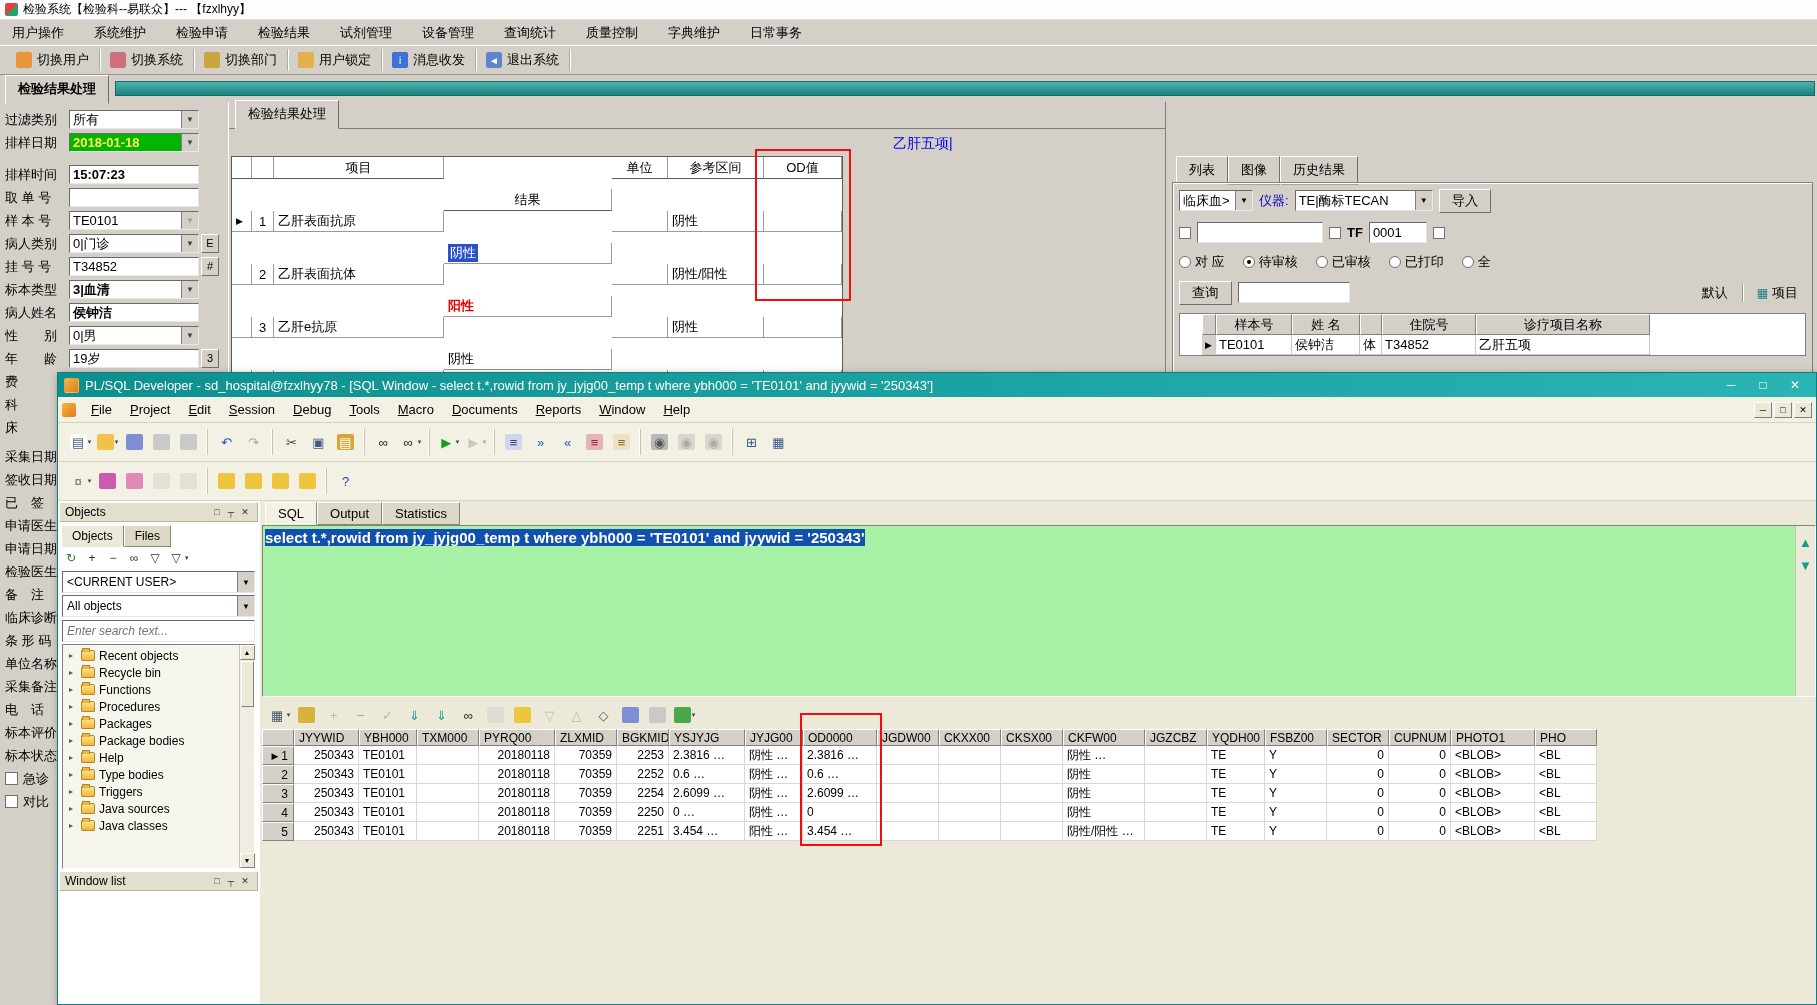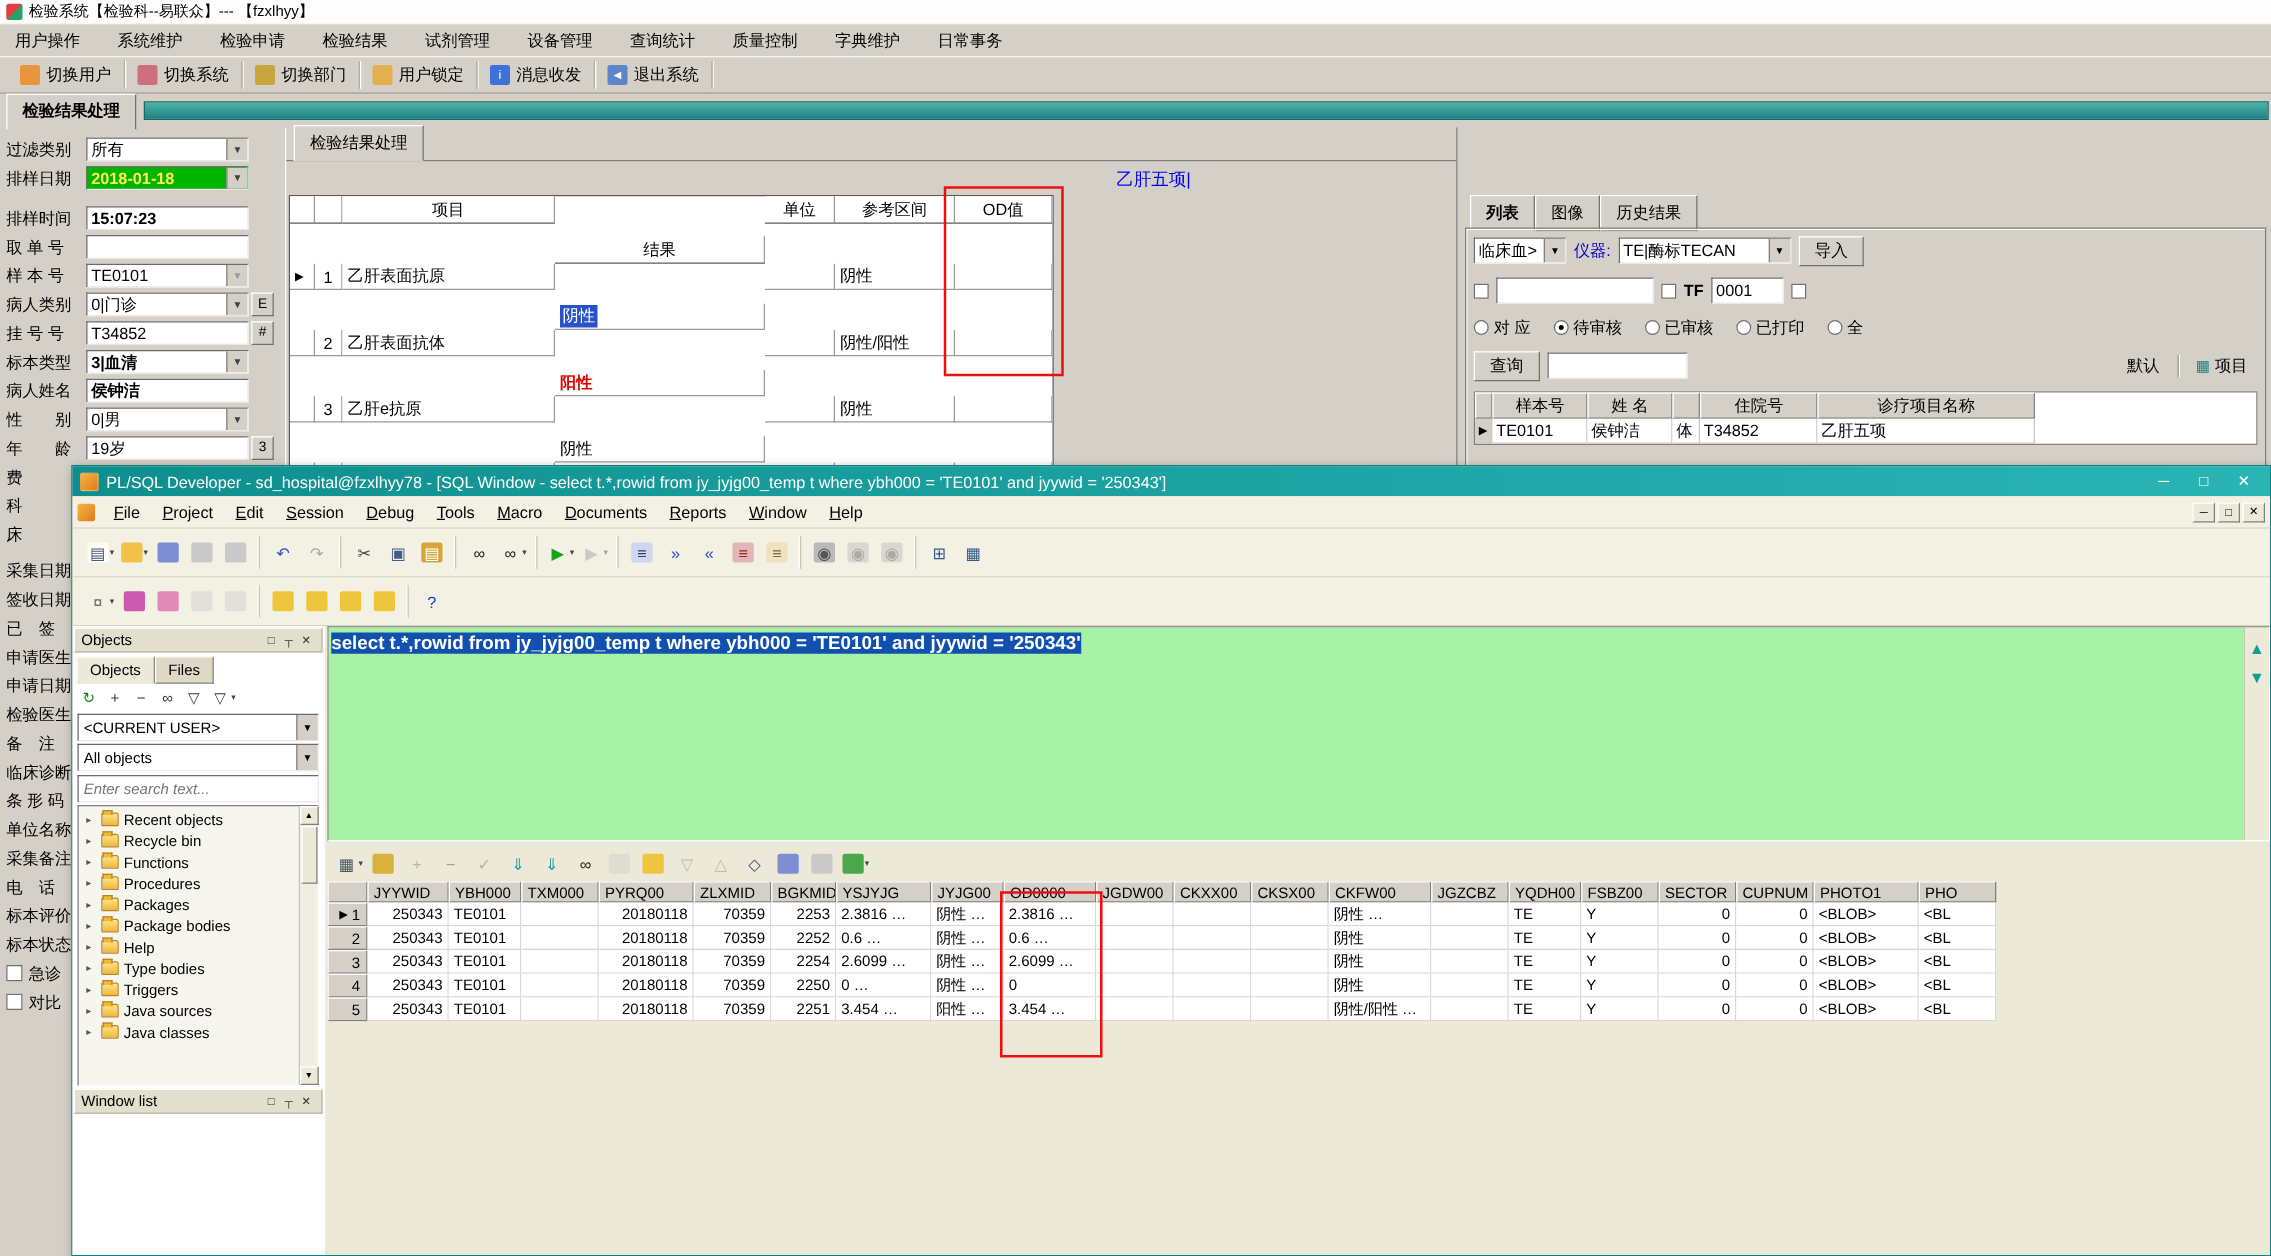--- a/index.html
+++ b/index.html
@@ -57,40 +57,40 @@
   .indi { color:#000; font-size:9px; }
   .resv.sel { background:#2a52c8; color:#fff; padding:0 2px; }
   .resv.pos { color:#e00000; font-weight:bold; }
   .redbox { position:absolute; border:2px solid #f20d0d; z-index:3; pointer-events:none; }
   .rb-lab { left:526px; top:47px; width:96px; height:152px; }
 
   
   .lab-right { position:absolute; left:1172px; right:0; top:0; bottom:0; }
   .rtabs { position:absolute; top:54px; left:4px; display:flex; }
   .rtab { padding:4px 12px 5px; background:#d4d0c8; border:1px solid; border-color:#fff #707070 #a8a49a #fff; }
-  .rtab.active { border-bottom-color:#d4d0c8; font-weight:bold; position:relative; top:0;padding-left:12px; }
+  .rtab.active { border-bottom-color:#d4d0c8; font-weight:normal; position:relative; top:0;padding-left:12px; }
   .rbox { position:absolute; top:80px; left:0; right:4px; bottom:0; border:1px solid #808080; box-shadow:1px 1px 0 #fff inset; padding:6px 6px 0; }
   .rrow { display:flex; align-items:center; gap:6px; margin-bottom:9px; height:23px; }
   .rdd { height:21px; background:#fff; border:1px solid; border-color:#6a6a6a #e8e8e8 #e8e8e8 #6a6a6a; display:flex; align-items:center; padding:0 3px; position:relative; overflow:hidden; }
   .rdd::after { content:"▼"; position:absolute; right:0; top:0; bottom:0; width:16px; background:#d4d0c8; border-left:1px solid #808080; font-size:8px; display:flex; align-items:center; justify-content:center; }
   .rdd > span { padding-right:16px; white-space:nowrap; }
   .w72 { width:74px; } .w132 { width:138px; }
   .pbtn { background:#d4d0c8; border:1px solid; border-color:#fff #707070 #707070 #fff; padding:2px 12px; }
   .inst-label { color:#0000cc; }
   .cbox { width:12px; height:12px; background:#fff; border:1px solid #707070; flex:none; }
   .rinput { height:21px; padding:0 3px; font-size:13px; }
   .radios { display:flex; align-items:center; gap:18px; margin:2px 0 10px; }
   .radio { display:flex; align-items:center; }
   .rdot { width:12px; height:12px; border-radius:50%; background:#fff; border:1px solid #707070; margin-right:4px; position:relative; flex:none; }
   .radio.on .rdot::after { content:""; position:absolute; inset:3px; border-radius:50%; background:#000; }
   .flatbtn { display:flex; align-items:center; gap:4px; padding:2px 8px; }
   .flaticon { color:#1f8180; font-size:12px; }
   .vsep { width:1px; height:18px; background:#9a968a; box-shadow:1px 0 0 #fff; }
   .stable { margin-top:2px; border:1px solid #808080; background:#fff; }
-  .shead, .sgrow { display:flex; }
+  .shead, .sgrow { display:flex;padding-left:22px; }
   .shead > span { height:21px; background:#d4d0c8; display:flex; align-items:center; justify-content:center; overflow:hidden; white-space:nowrap; }
   .sgrow > span { height:20px; background:#fff; display:flex; align-items:center; padding:0 3px; border-right:1px solid #c8c8c8; border-bottom:1px solid #c8c8c8; overflow:hidden; white-space:nowrap; }
   .scols > span:nth-of-type(1){ width:14px; padding:0; justify-content:center; }
   .scols > span:nth-of-type(2){ width:76px; } .scols > span:nth-of-type(3){ width:68px; }
   .scols > span:nth-of-type(4){ width:22px; } .scols > span:nth-of-type(5){ width:94px; }
   .scols > span:nth-of-type(6){ width:174px; }
   .sgrow > span:nth-of-type(1){ background:#d4d0c8; }
 
   
   .plsql { position:absolute; left:57px; top:372px; width:1760px; height:633px; z-index:5; background:#ece9d8; border:1px solid #0c7f7f; box-shadow:2px 3px 8px rgba(0,0,0,.45); display:flex; flex-direction:column; }
@@ -954,20 +954,26 @@
         <span class="capb">□</span>
         <span class="capb">┬</span>
         <span class="capb">✕</span>
       </div>
       <div class="pwlbody"></div>
     </div>
 
     <div class="psplit"></div>
 
     <div class="pmain">
+      <div class="stabsrow">
+
+      <span class="stab">SQL</span>
+          <span class="stab">Output</span>
+          <span class="stab">Statistics</span>
+        </div>
       <div class="editorwrap">
         <div class="editor"><span class="selline">select t.*,rowid from jy_jyjg00_temp t where ybh000 = 'TE0101' and jyywid = '250343'</span></div>
         <div class="eside">
           <span class="esbtn">▲</span>
           <span class="esbtn">▼</span>
         </div>
       </div>
       <div class="gsplit"></div>
       <div class="gridbar">
 

